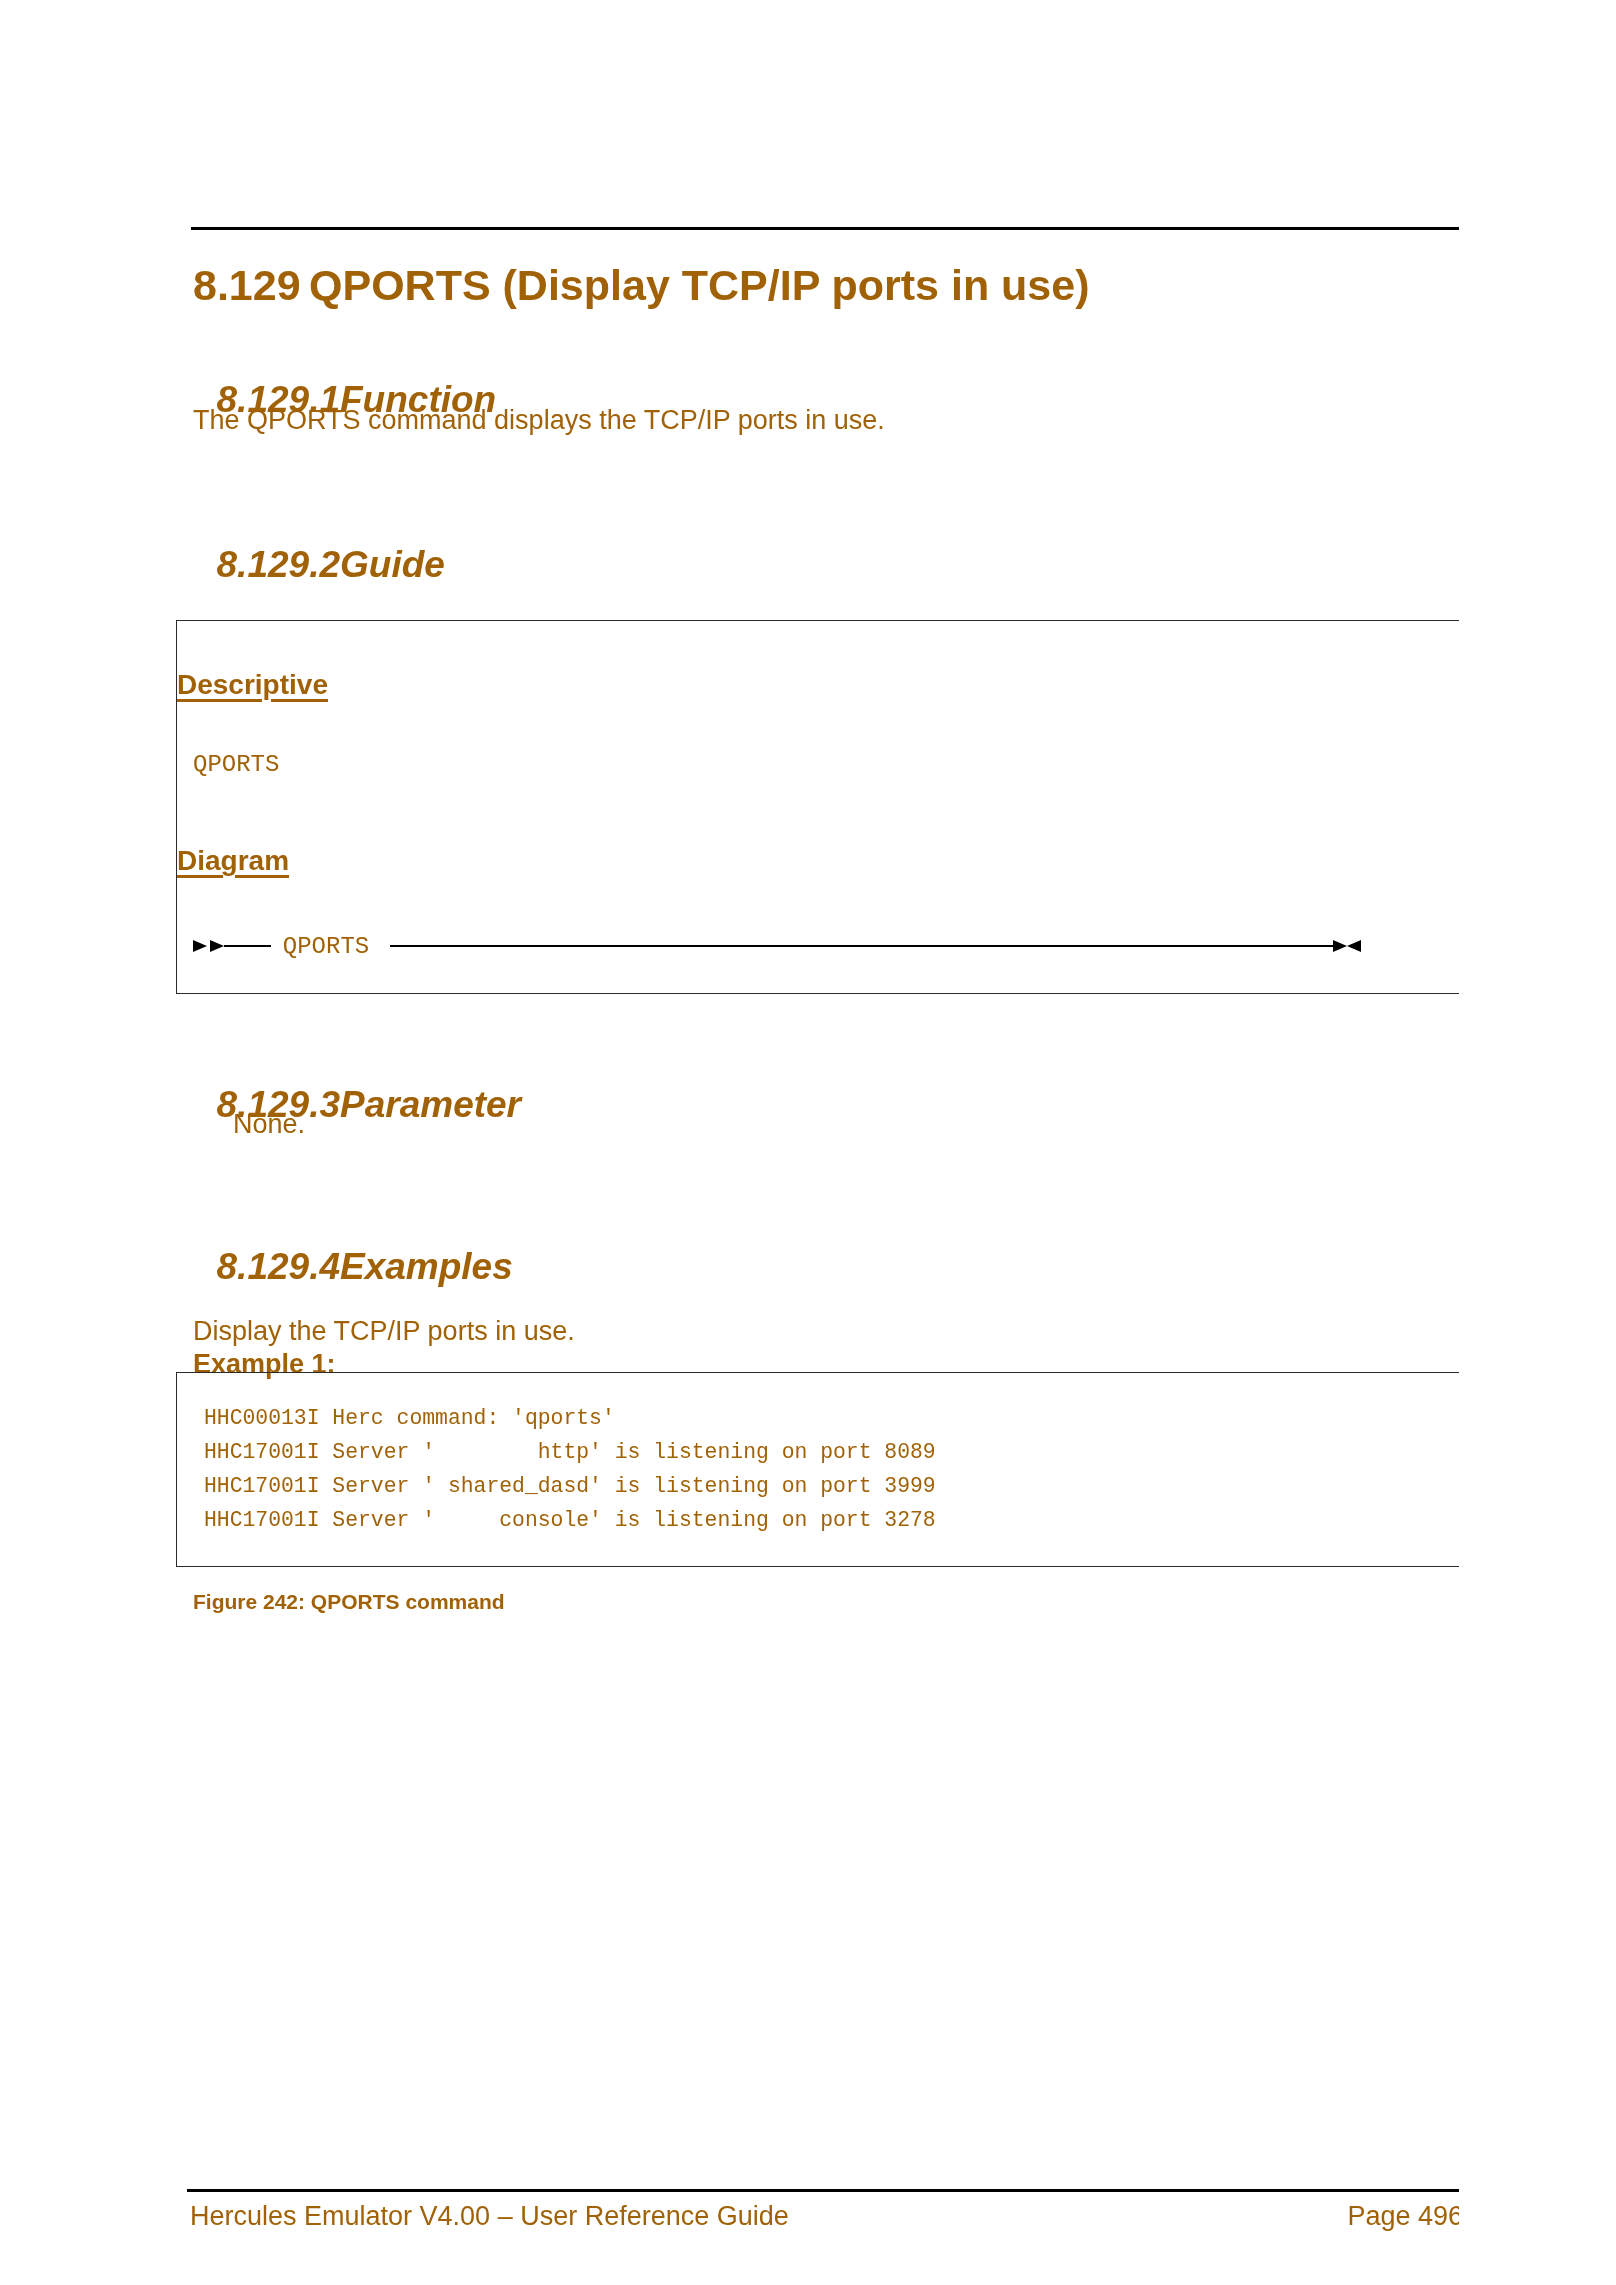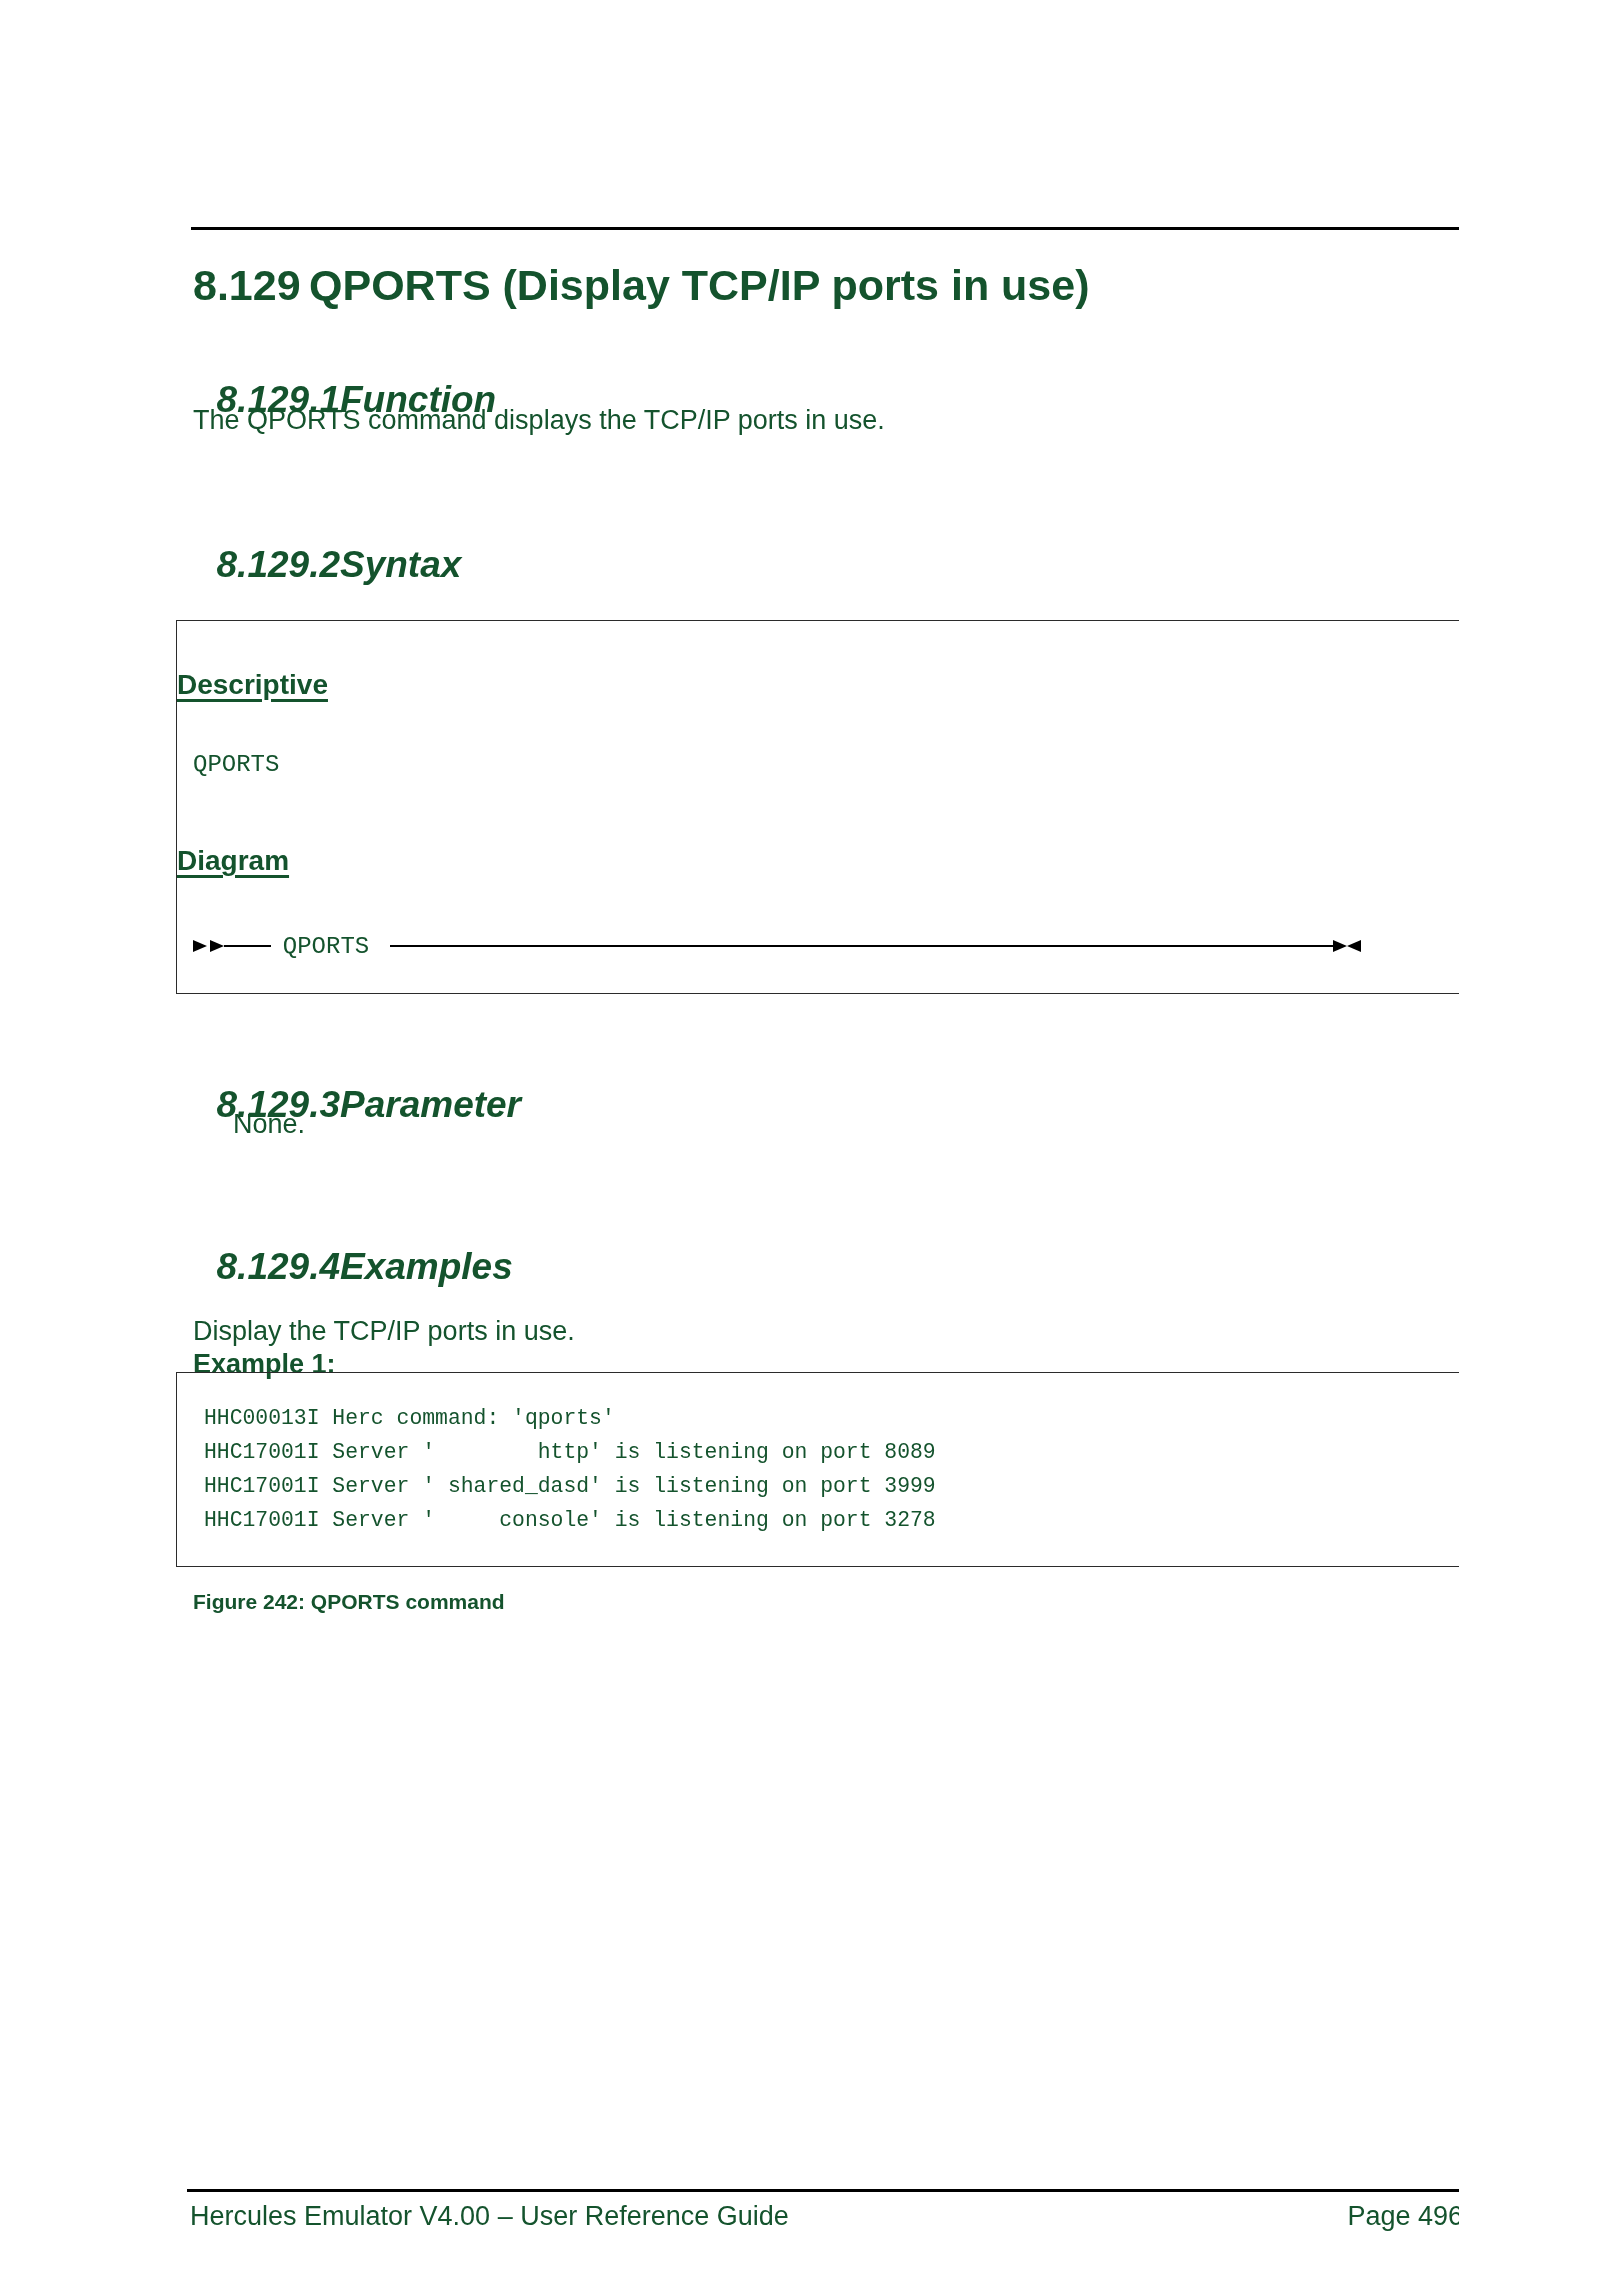--- a/index.html
+++ b/index.html
@@ -5,21 +5,21 @@
   html, body {
     margin: 0;
     padding: 0;
     background: #ffffff;
   }
   .page {
     position: relative;
     width: 1459px;
     height: 2286px;
     background: #ffffff;
-    color: #14532d;
+    color: #a16207;
     font-family: "Liberation Sans", sans-serif;
     overflow: hidden;
   }
 
   
   .rule-top {
     position: absolute;
     left: 191px;
     top: 227px;
     width: 1273px;
@@ -191,21 +191,21 @@
   <h1 class="h1">
     <span class="sec-num">8.129</span><span>QPORTS (Display TCP/IP ports in use)</span>
   </h1>
 
   <h2 class="h2 h2-function">
     <span class="sec-num">8.129.1</span><span>Function</span>
   </h2>
   <div class="body-text p-function">The QPORTS command displays the TCP/IP ports in use.</div>
 
   <h2 class="h2 h2-syntax">
-    <span class="sec-num">8.129.2</span><span>Syntax</span>
+    <span class="sec-num">8.129.2</span><span>Guide</span>
   </h2>
 
   <div class="syntax-box">
     <div class="box-label label-descriptive">Descriptive</div>
     <div class="syntax-command mono">QPORTS</div>
     <div class="box-label label-diagram">Diagram</div>
 
     <div class="railroad">
       <span class="tri-r"></span>
       <span class="tri-r tri-gap"></span>

